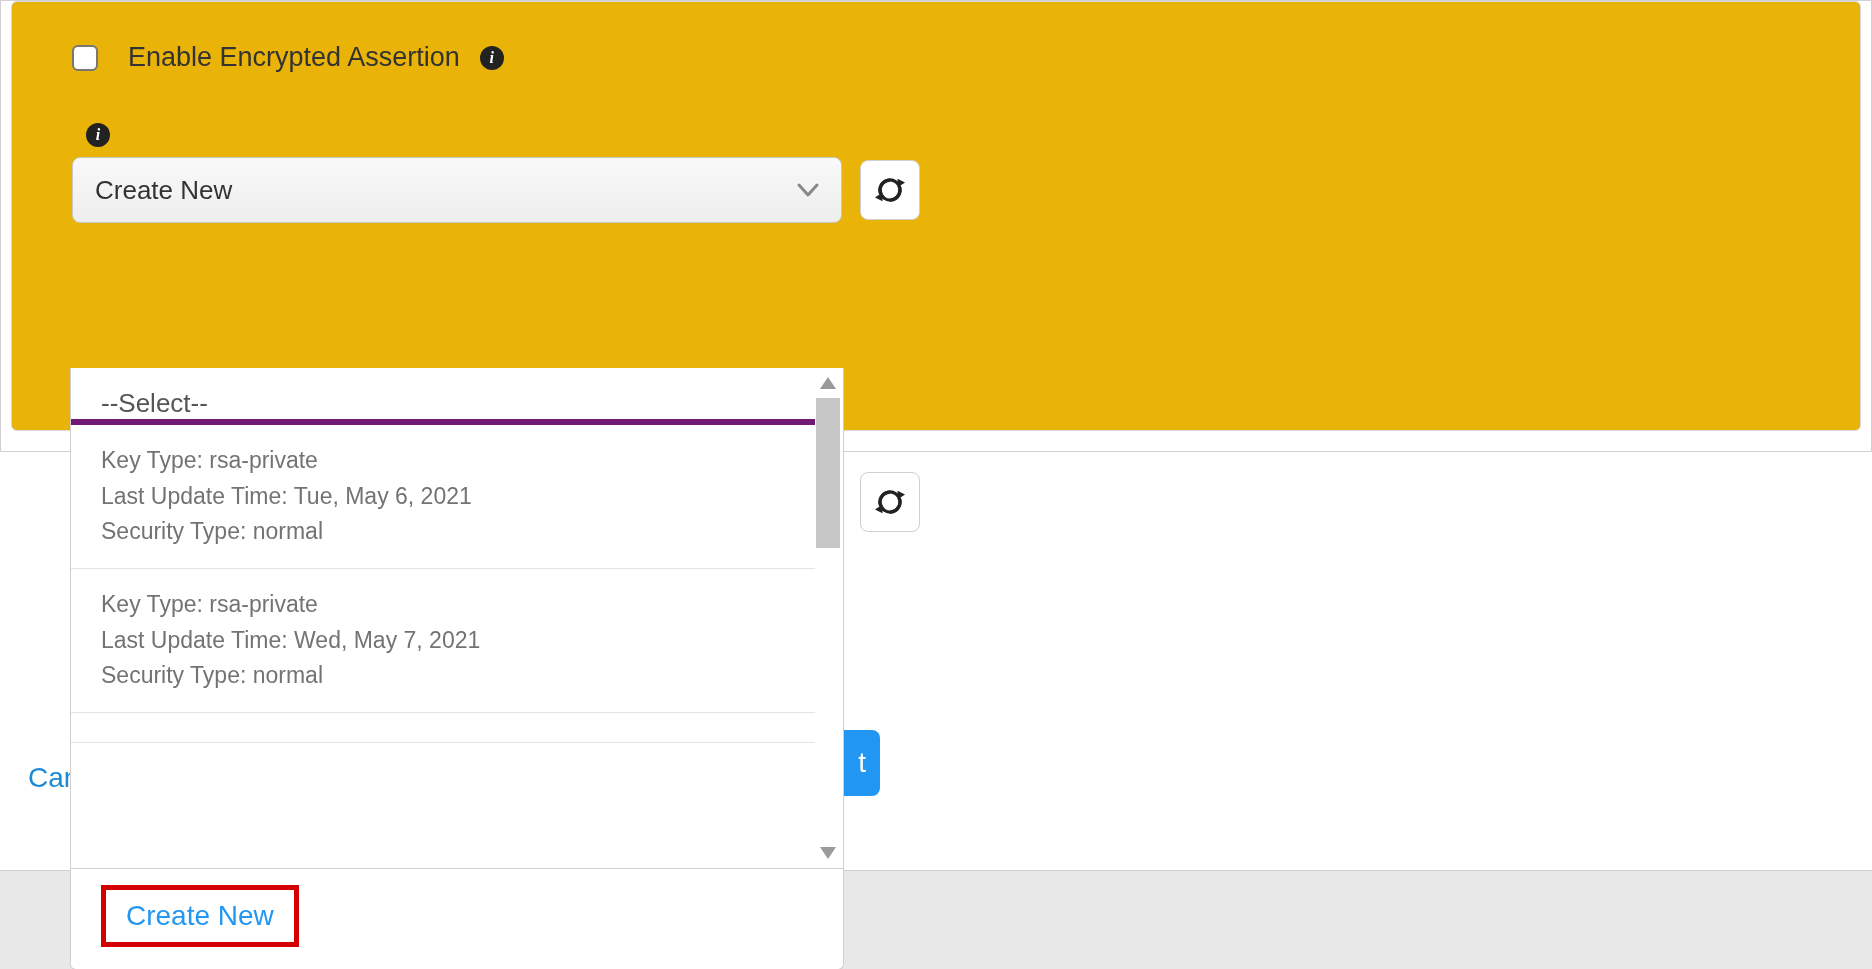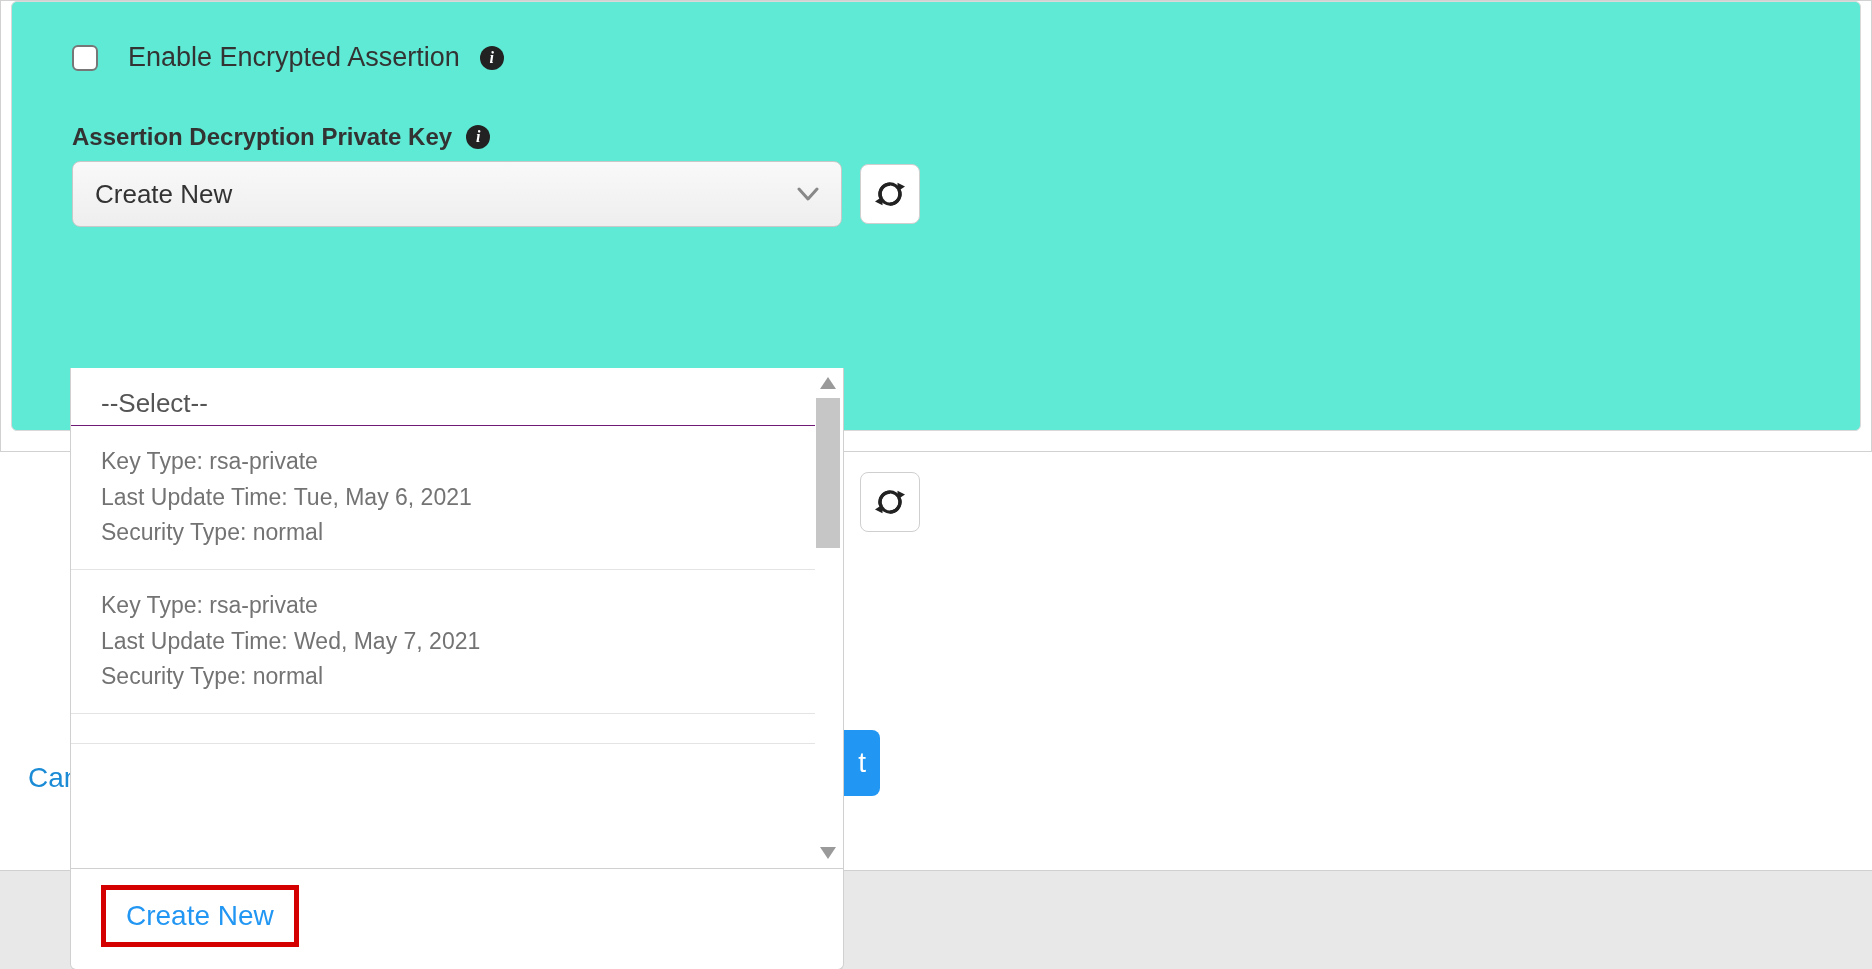--- a/index.html
+++ b/index.html
@@ -32,21 +32,21 @@
   }
   .caret-down {
     margin-left: 14px;
   }
   .caret-down svg { display:block; }
   .panel {
     margin: 0 10px 20px 10px;
     border: 1px solid #d9d9d9;
     border-radius: 6px;
     padding: 40px 84px 40px 60px;
-    background: #5eead4;
+    background: #eab308;
     min-height: 430px;
     position: relative;
   }
   .checkbox-row {
     display: flex;
     align-items: center;
     margin-bottom: 50px;
   }
   .fake-checkbox {
     width: 26px;
@@ -188,24 +188,24 @@
   }
   .scroll-spacer { flex:1; }
 
   .dd-body {
     width: 744px;
     height: 500px;
     overflow: hidden;
     position: relative;
   }
   .dd-item-select {
-    padding: 20px 30px 6px 30px;
+    padding: 20px 30px 0 30px;
     font-size: 26px;
     color: #555;
-    border-bottom: 1px solid #701a75;
+    border-bottom: 6px solid #701a75;
   }
   .dd-item {
     padding: 18px 30px 18px 30px;
     border-bottom: 1px solid #e4e4e4;
   }
   .dd-item .dd-title {
     font-size: 26px;
     font-weight: 700;
     color: #222;
     margin-bottom: 10px;
@@ -254,21 +254,20 @@
 
   <div class="panel">
 
     <div class="checkbox-row">
       <div class="fake-checkbox"></div>
       <span class="checkbox-label">Enable Encrypted Assertion</span>
       <span class="info-icon">i</span>
     </div>
 
     <div class="field-label-row">
-      <span class="field-label">Assertion Decryption Private Key</span>
       <span class="info-icon">i</span>
     </div>
 
     <div class="select-row">
       <div class="fake-select">
         <span>Create New</span>
         <span class="chev">
           <svg width="22" height="14" viewBox="0 0 22 14">
               <polyline points="2,2 11,12 20,2" fill="none" stroke="#888" stroke-width="3" stroke-linecap="round" stroke-linejoin="round"></polyline>
             </svg>

